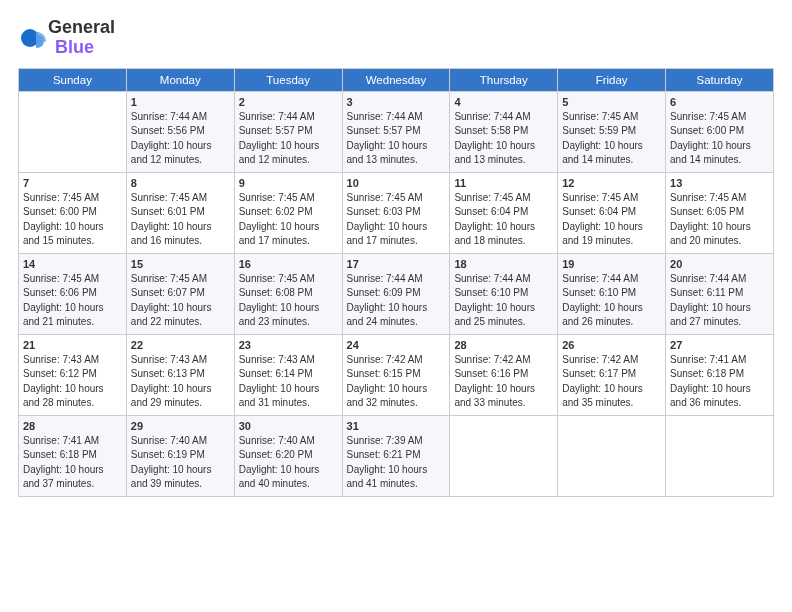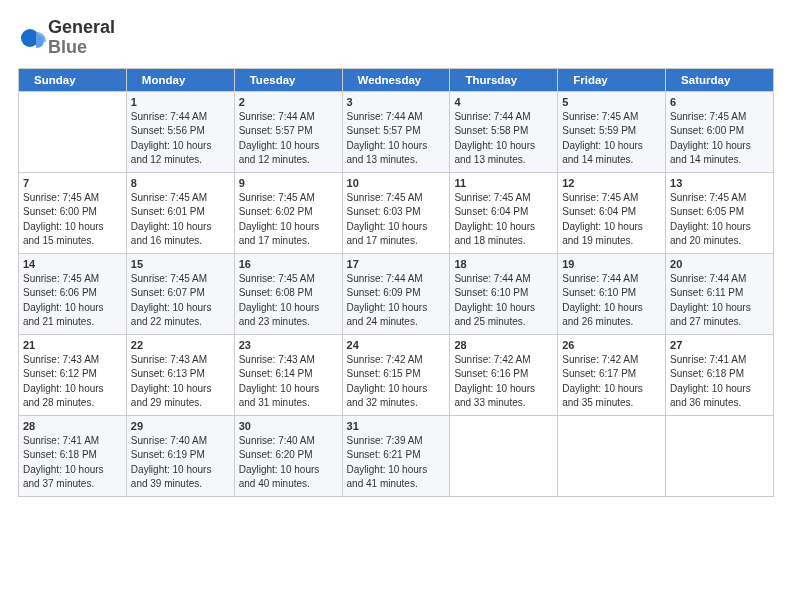--- a/index.html
+++ b/index.html
@@ -25,21 +25,22 @@
       align-items: center;
       gap: 0;
     }
     .logo-text {
       font-size: 18px;
       font-weight: bold;
       color: #333;
       line-height: 1.1;
     }
     .logo-blue {
-      color: #737373;
+      color: #8b5cf6;
+      margin-left: 7px;
     }
     .logo-icon {
       width: 28px;
       height: 28px;
       margin-right: 2px;
     }
     .title-area {
       text-align: right;
     }
     .month-title {
@@ -54,23 +55,23 @@
     }
     table {
       width: 100%;
       border-collapse: collapse;
       table-layout: fixed;
     }
     thead tr th {
       background-color: #3375c8;
       color: #fff;
       font-size: 11.5px;
-      font-weight: bold;
+      font-weight: normal;
       padding: 5px 15px;
-      text-align: left;
+      text-align: center;
       border: 1px solid #ccc;
     }
     tbody tr td {
       border: 1px solid #ccc;
       vertical-align: top;
       padding: 4px 4px;
       font-size: 9.5px;
       color: #333;
       height: 80px;
       background: #fff;

